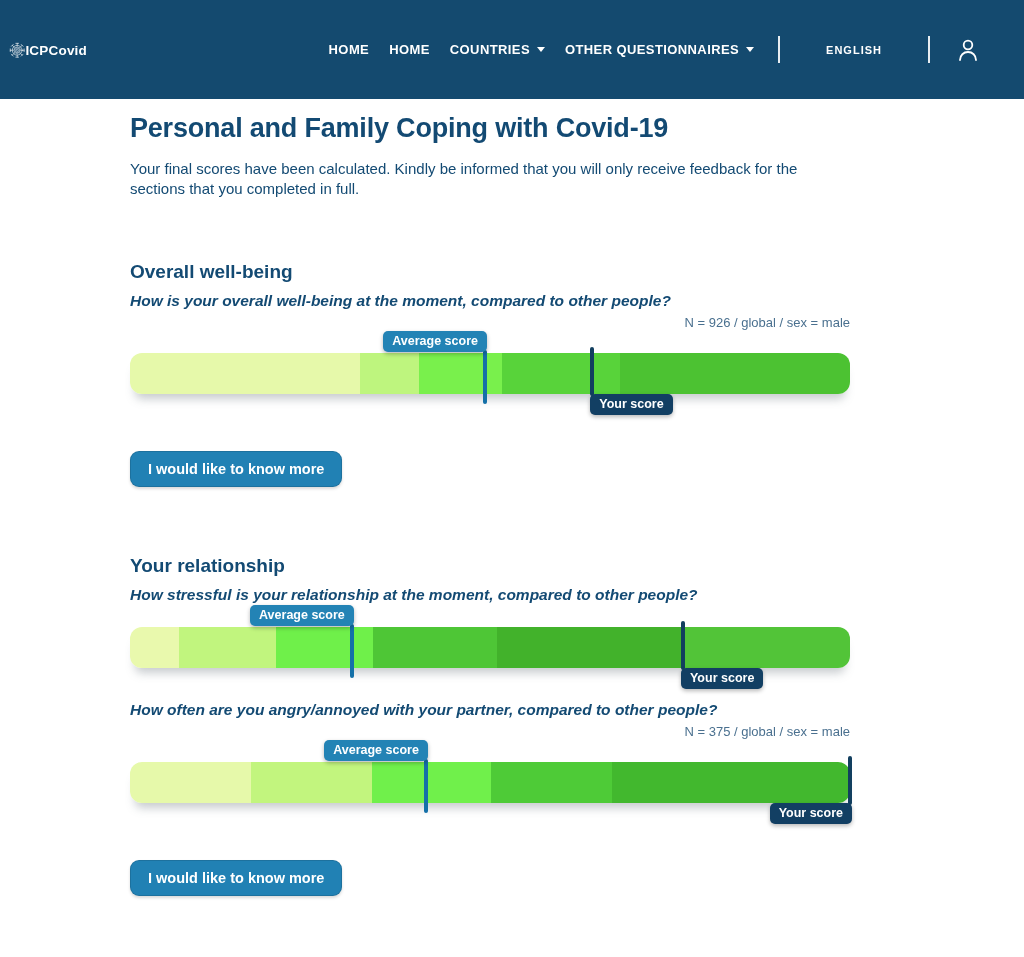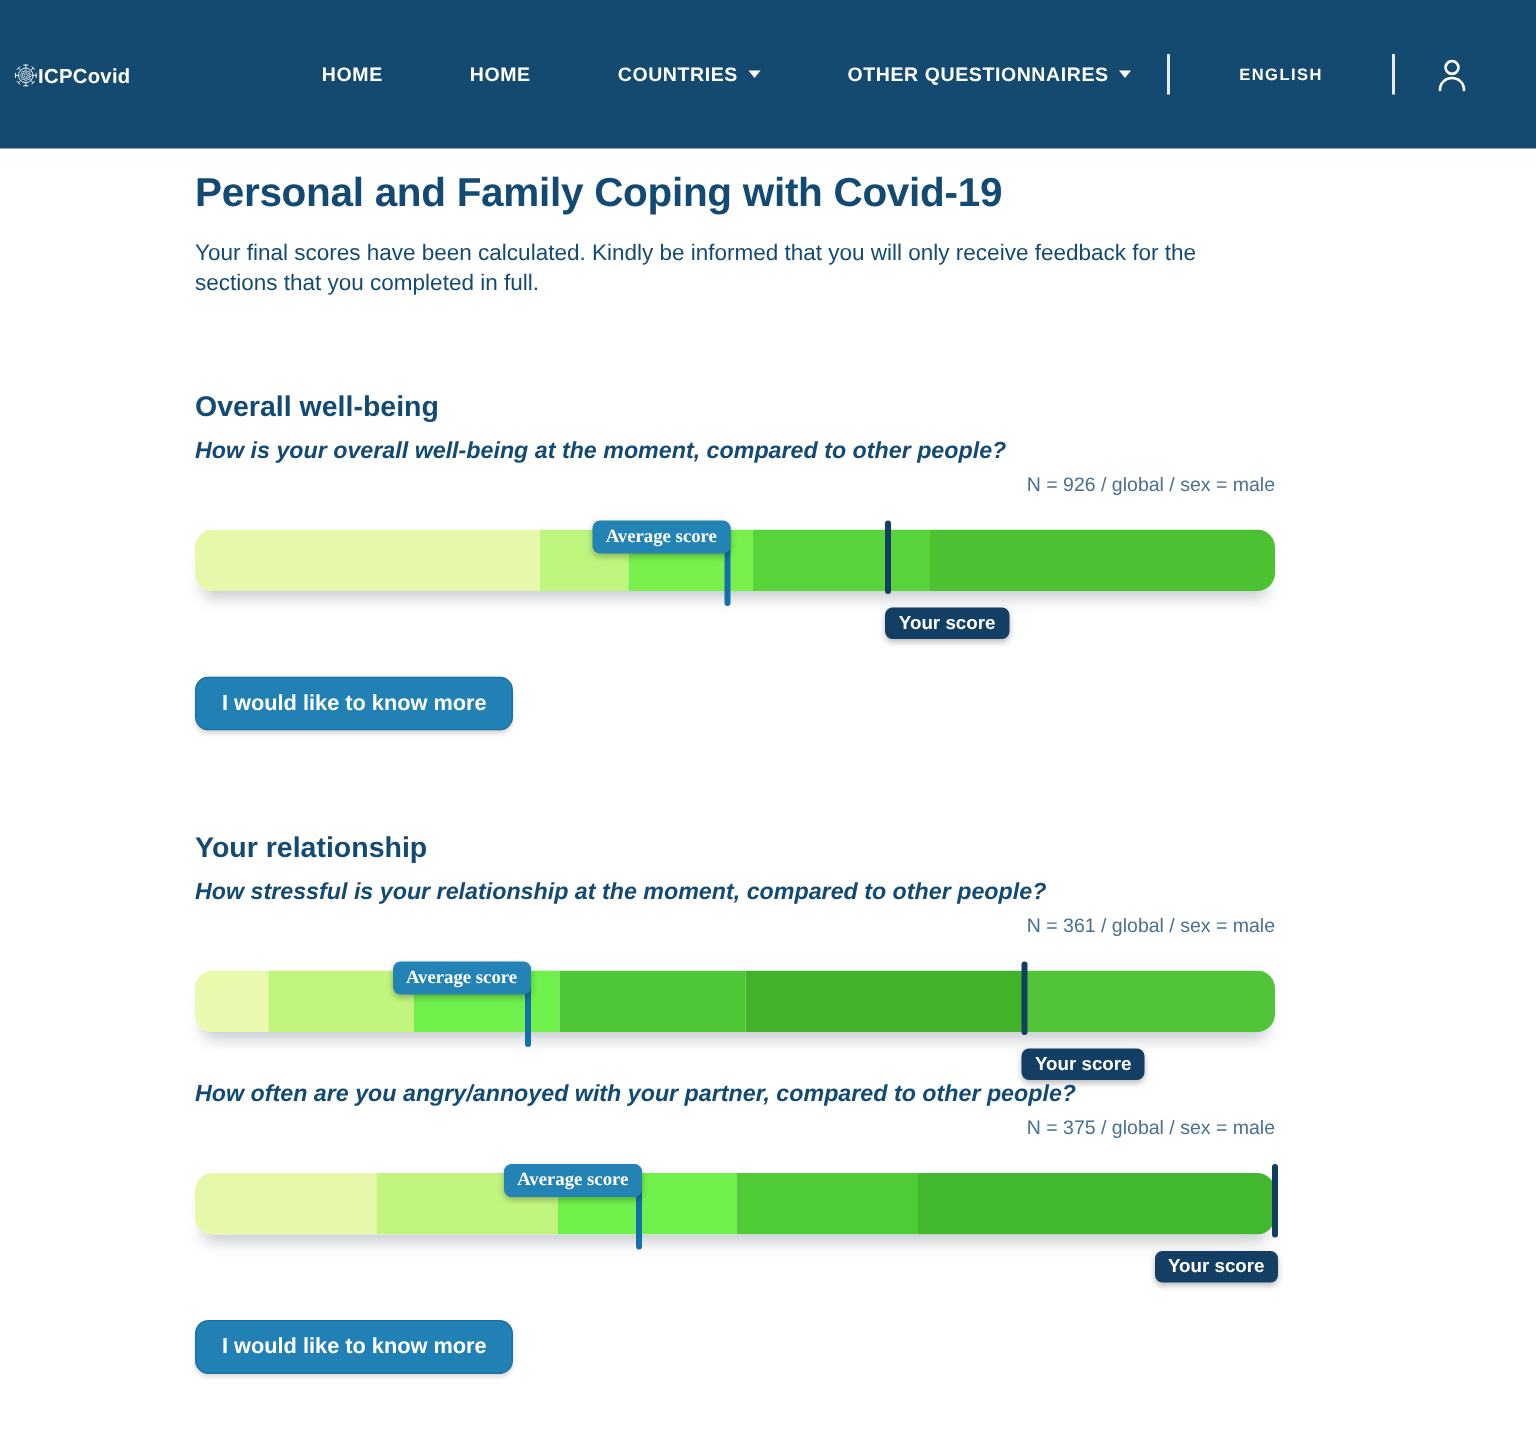--- a/index.html
+++ b/index.html
@@ -2,21 +2,21 @@
 <html style="--navy: #144a6f; --text: #134a73; --meta: #4a708f; --btn: #2181b4;"><head>
 <meta charset="utf-8">
 <style>
   html,body{margin:0;padding:0;width:1024px;height:957px;overflow:hidden;background:#fff;
     font-family:"Liberation Sans",sans-serif;}
   
   .navbar{height:99px;background:var(--navy,#144a6f);display:flex;align-items:center;
     padding:0 44px 0 9px;box-sizing:border-box;}
   .brand{display:flex;flex-direction:row;align-items:center;width:78px;}
   .brand-text{color:#fff;font-weight:800;font-size:13.5px;margin-top:2px;letter-spacing:.2px;}
-  .nav-center{display:flex;align-items:flex-end;gap:58px;margin-left:auto;}
+  .nav-center{display:flex;align-items:flex-end;gap:20px;margin-left:auto;}
   .nav-link{color:#fff;font-weight:800;font-size:13px;letter-spacing:.4px;text-decoration:none;
     display:flex;align-items:center;cursor:pointer;}
   .caret{width:0;height:0;border-left:4.5px solid transparent;border-right:4.5px solid transparent;
     border-top:5px solid #fff;margin-left:7px;display:inline-block;}
   .navsep{width:2px;height:27px;background:rgba(255,255,255,.9);margin:0 24px;}
   .lang{color:#fff;font-weight:800;font-size:11px;letter-spacing:1px;text-decoration:none;cursor:pointer;padding:0 22px;}
   .user-btn{display:flex;align-items:center;cursor:pointer;margin-left:2px;}
   
   main{width:720px;margin-left:130px;padding-top:14px;color:var(--text,#134a73);}
   h1{font-size:27px;font-weight:800;margin:0 0 15px 0;color:var(--text,#134a73);letter-spacing:-.2px;}
@@ -31,22 +31,22 @@
   .bar-area{position:relative;height:87px;margin-top:1px;}
   .bar-track{position:absolute;left:0;right:0;top:22px;height:41px;border-radius:12px;
     overflow:hidden;display:flex;box-shadow:0 10px 10px -5px rgba(110,120,130,.38);}
   .bar-seg{height:100%;}
   .marker{position:absolute;top:0;bottom:0;width:0;}
   .tick{position:absolute;width:4px;left:-2px;border-radius:2px;}
   .tick-avg{top:19px;height:54px;}
   .tick-your{top:16px;height:49px;}
   .badge{position:absolute;white-space:nowrap;color:#fff;font-weight:800;font-size:12.5px;
     padding:3px 9px 4px 9px;border-radius:5px;box-shadow:0 2px 4px rgba(0,0,0,.28);}
-  .badge-avg{top:16px;right:-2px;font-family:Liberation Serif, serif;}
-  .badge-your{top:74px;}
+  .badge-avg{top:0;right:-2px;}
+  .badge-your{top:63px;}
   
   .know-more{margin-top:33px;background:var(--btn,#2181b4);color:#fff;font-weight:800;
     font-size:14.5px;border:1px solid rgba(0,0,0,.12);border-radius:9px;padding:9px 17px;
     cursor:pointer;box-shadow:0 2px 3px rgba(0,0,0,.15);font-family:"Liberation Sans",sans-serif;}
 </style>
 </head>
 <body>
 
 <nav class="navbar">
   <div class="brand">
@@ -142,21 +142,20 @@
           </div>
         </div>
     </div>
     <button class="know-more">I would like to know more</button>
   </section>
 
   <section class="section">
     <h2>Your relationship</h2>
     <div class="q-block">
       <p class="question">How stressful is your relationship at the moment, compared to other people?</p>
-      <div class="meta">N = 361 / global / sex = male</div>
       <div class="bar-area">
           <div class="bar-track">
             <div class="bar-seg" style="width: 6.8%; background: rgb(233, 249, 173);"></div>
             <div class="bar-seg" style="width: 13.5%; background: rgb(193, 245, 126);"></div>
             <div class="bar-seg" style="width: 13.5%; background: rgb(111, 240, 74);"></div>
             <div class="bar-seg" style="width: 17.2%; background: rgb(78, 198, 54);"></div>
             <div class="bar-seg" style="width: 25.8%; background: rgb(66, 178, 43);"></div>
             <div class="bar-seg" style="width: 23.2%; background: rgb(82, 196, 56);"></div>
           </div>
           <div class="marker" style="left: 30.8%;">

